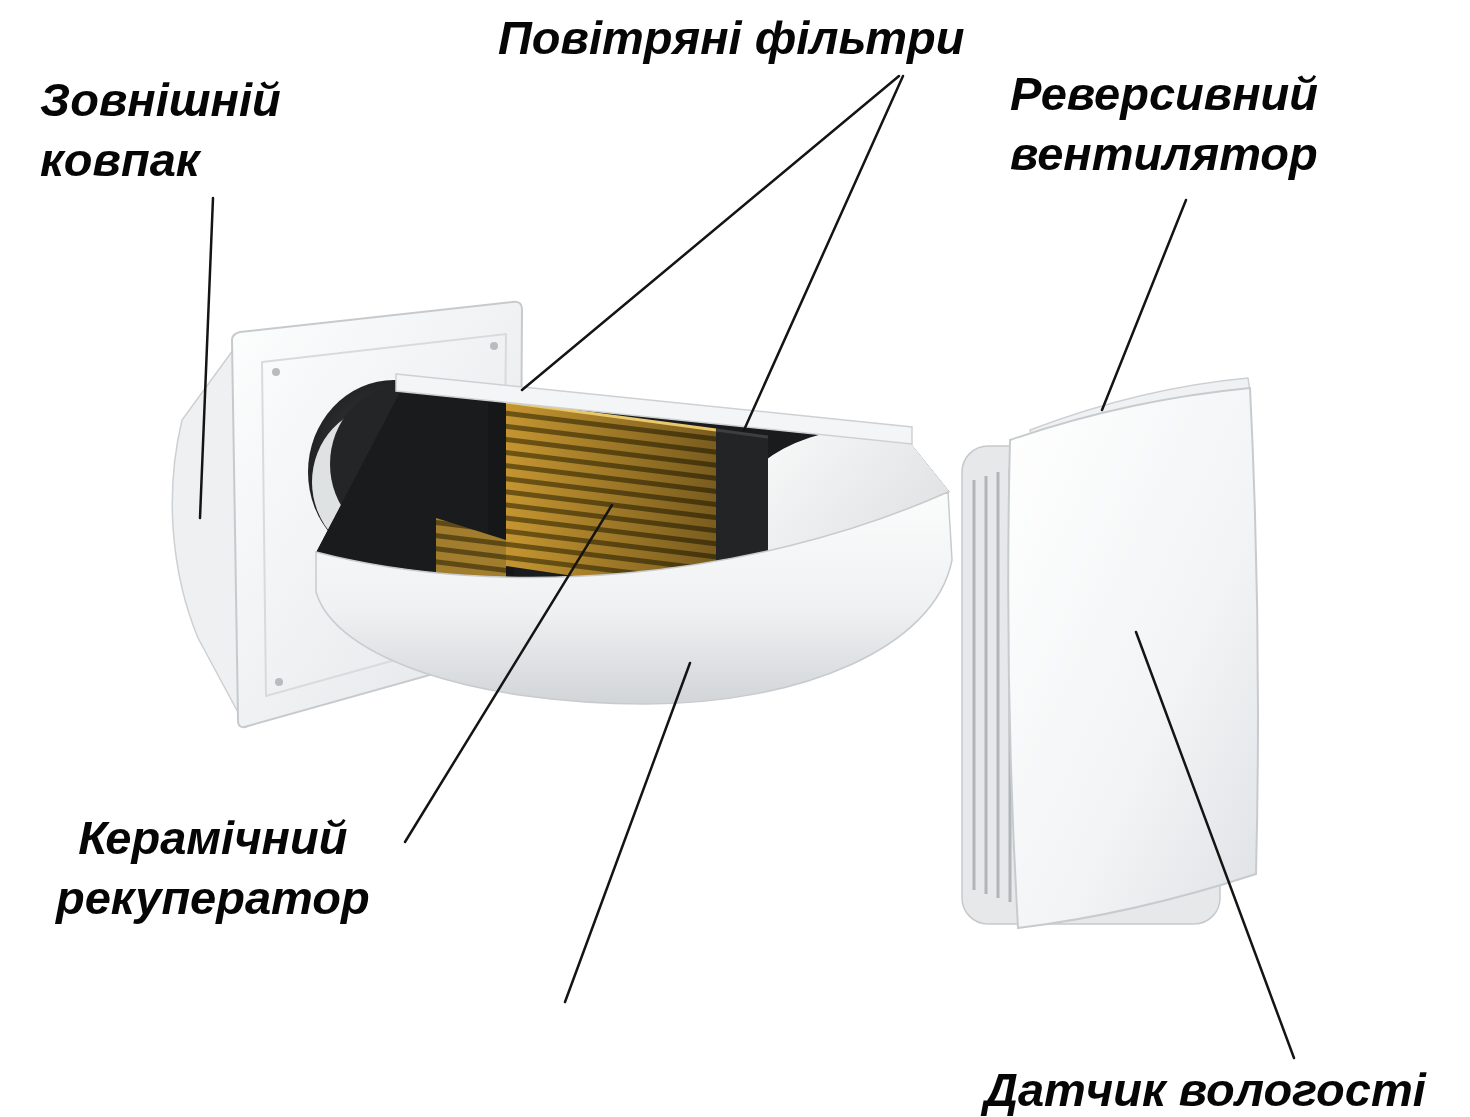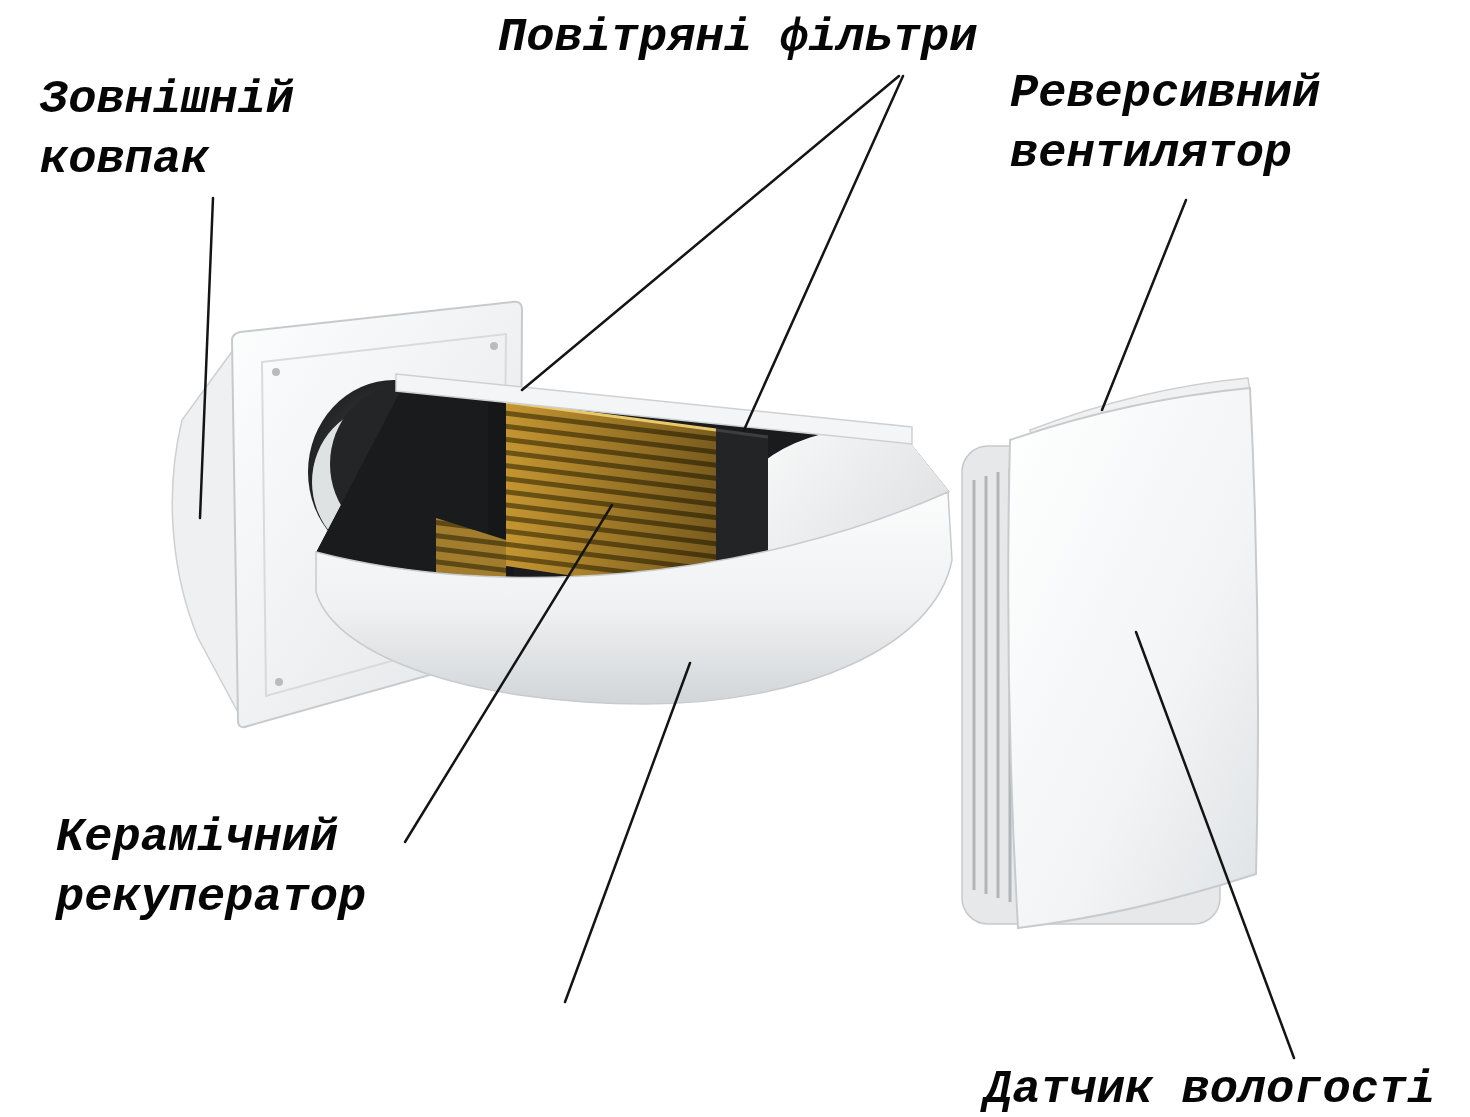--- a/index.html
+++ b/index.html
@@ -1,29 +1,29 @@
 <!DOCTYPE html>
 <html><head>
 <meta charset="utf-8">
 <style>
   html,body{margin:0;padding:0;background:#ffffff;}
   .canvas{
     position:relative;width:1470px;height:1117px;background:#ffffff;
-    overflow:hidden;font-family:Liberation Mono, monospace;
+    overflow:hidden;font-family:Liberation Sans, sans-serif;
   }
   svg.scene{position:absolute;left:0;top:0;}
   .label{
     position:absolute;font-weight:700;font-style:italic;
     font-size:47px;line-height:1.28;color:#060606;
     white-space:pre-line;letter-spacing:0;
   }
   .lbl-air-filters{left:498px;top:8px;}
   .lbl-external-hood{left:40px;top:70px;}
   .lbl-reversible-fan{left:1010px;top:64px;}
-  .lbl-ceramic-recuperator{left:56px;top:808px;}
+  .lbl-ceramic-recuperator{left:56px;top:808px;text-align:center;}
   .lbl-duct{left:430px;top:1004px;}
   .lbl-humidity-sensor{left:984px;top:1060px;}
 </style>
 </head>
 <body>
 
 <div class="canvas">
 
   <svg class="scene" width="1470" height="1117" viewBox="0 0 1470 1117">
     <defs>

